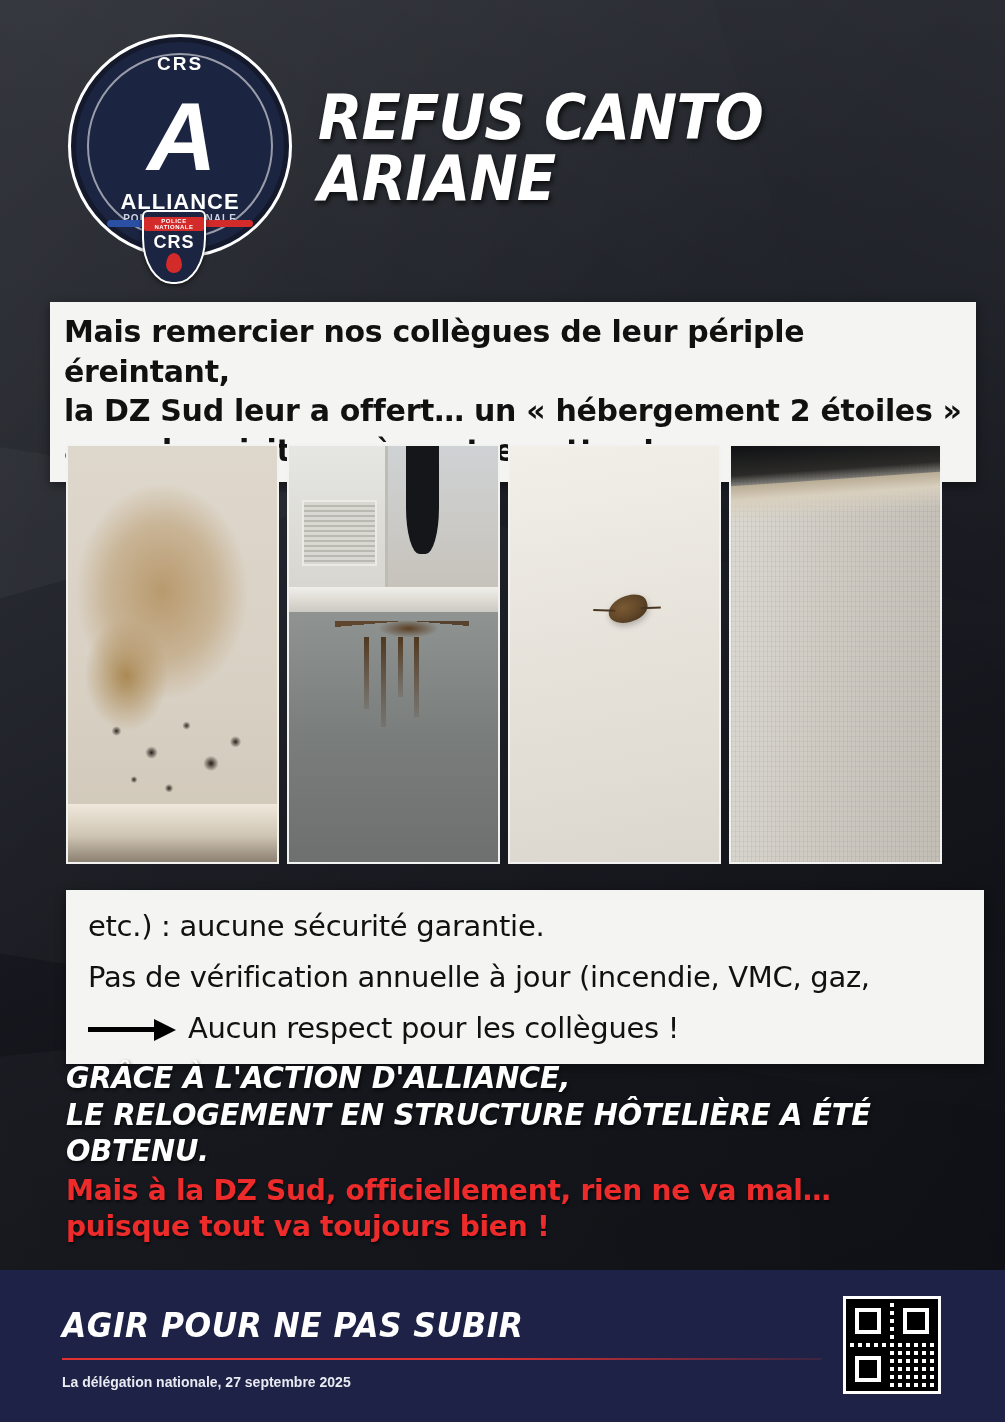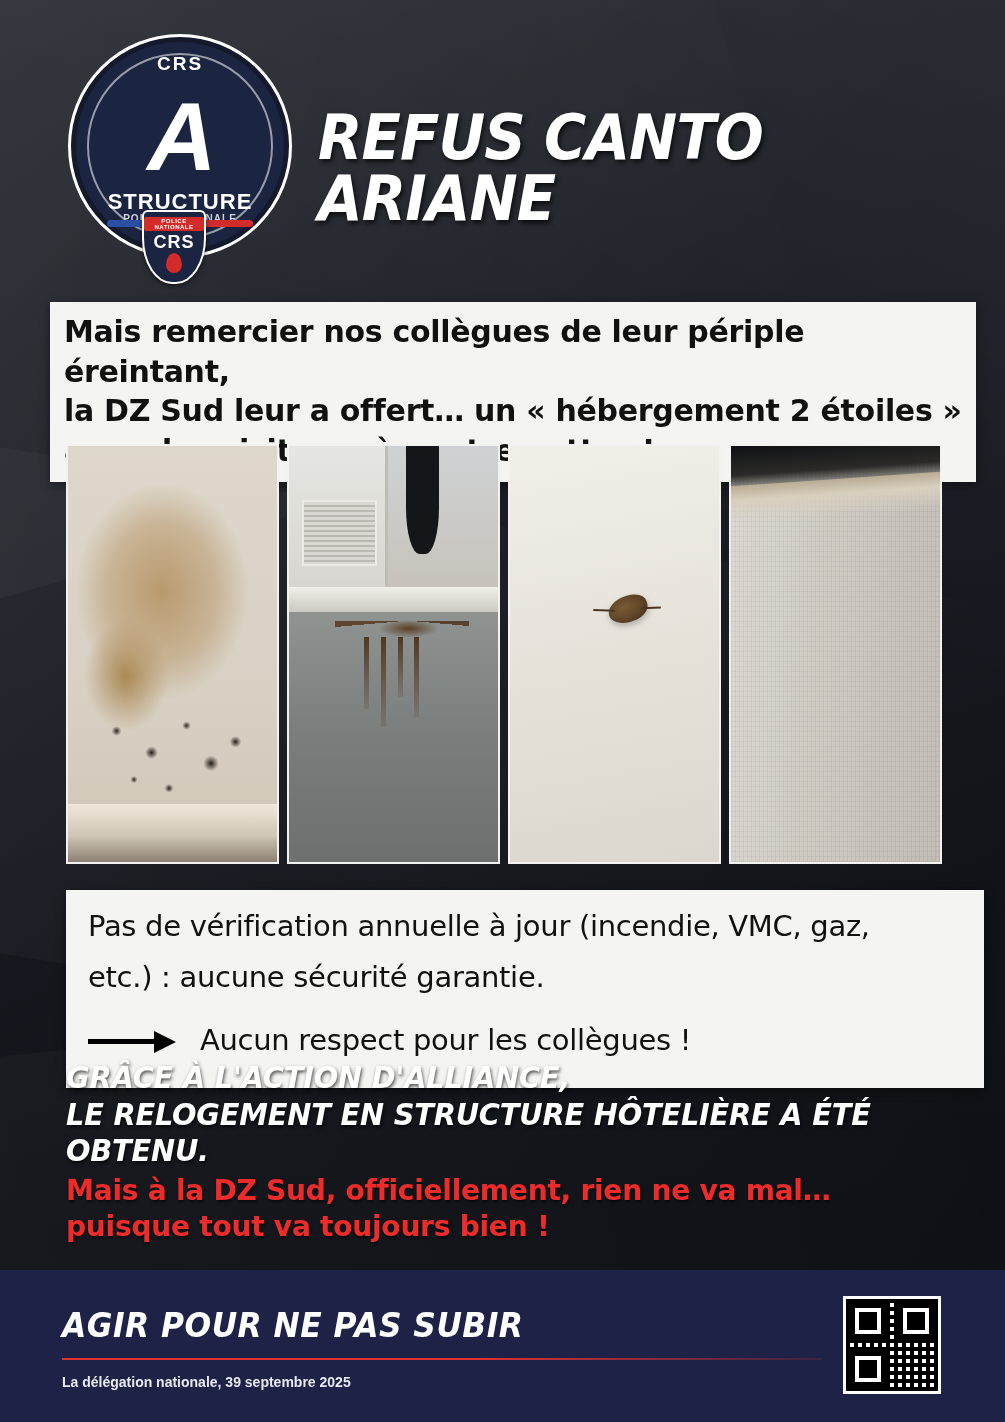--- a/index.html
+++ b/index.html
@@ -149,21 +149,21 @@
   }
   .logo-badge .flame {
     width: 16px; height: 20px;
     margin: 0 auto;
     background: #d32a2a;
     border-radius: 50% 50% 50% 50% / 60% 60% 40% 40%;
   }
 
   .title-block {
     margin-left: 22px;
-    margin-top: 84px;
+    margin-top: 64px;
     color: #ffffff;
   }
   .title-line {
     font-family: "DejaVu Sans", sans-serif;
     font-weight: bold;
     font-style: italic;
     font-size: 62px;
     line-height: 0.98;
     letter-spacing: -1px;
     text-shadow: 2px 3px 6px rgba(0,0,0,0.7);
@@ -469,21 +469,21 @@
   <div class="facet f1"></div>
   <div class="facet f2"></div>
   <div class="facet f3"></div>
 
   <div class="header">
     <div class="logo-wrap">
       <div class="logo-disc">
         <div class="logo-ring"></div>
         <div class="logo-crs">CRS</div>
         <div class="logo-a">A</div>
-        <div class="logo-name">STRUCTURE</div>
+        <div class="logo-name">ALLIANCE</div>
         <div class="logo-sub">POLICE NATIONALE</div>
         <div class="logo-tricolor">
           <i class="b"></i>
             <i class="w"></i>
             <i class="r"></i>
         </div>
       </div>
       <div class="logo-badge">
         <div class="pn">POLICE NATIONALE</div>
         <div class="crs2">CRS</div>
@@ -524,42 +524,42 @@
       <div class="bug"></div>
     </div>
     <div class="photo ph4">
       <div class="tex"></div>
       <div class="dark"></div>
       <div class="peel"></div>
     </div>
   </div>
 
   <div class="panel panel-mid">
+    <p>etc.) : aucune sécurité garantie.</p>
     <p>Pas de vérification annuelle à jour (incendie, VMC, gaz,</p>
-    <p>etc.) : aucune sécurité garantie.</p>
     <div class="arrow-row">
       <span class="arrow-glyph"></span>
-      <p style="margin:12px;font-weight:normal;">Aucun respect pour les collègues !</p>
+      <p style="margin:0;font-weight:normal;">Aucun respect pour les collègues !</p>
     </div>
   </div>
 
   <div class="hl-white">
     <div>GRÂCE À L'ACTION D'ALLIANCE,</div>
     <div>LE RELOGEMENT EN STRUCTURE HÔTELIÈRE A ÉTÉ OBTENU.</div>
   </div>
 
   <div class="hl-red">
     <div>Mais à la DZ Sud, officiellement, rien ne va mal…</div>
     <div>puisque tout va toujours bien !</div>
   </div>
 
   <div class="footer">
     <div class="footer-slogan">AGIR POUR NE PAS SUBIR</div>
     <div class="footer-rule"></div>
-    <div class="footer-credit">La délégation nationale, 39 septembre 2025</div>
+    <div class="footer-credit">La délégation nationale, 27 septembre 2025</div>
     <div class="qr">
       <div class="qr-inner"></div>
       <div class="qr-eye tl"></div>
       <div class="qr-eye tr"></div>
       <div class="qr-eye bl"></div>
     </div>
   </div>
 </div>
 
 </body></html>

